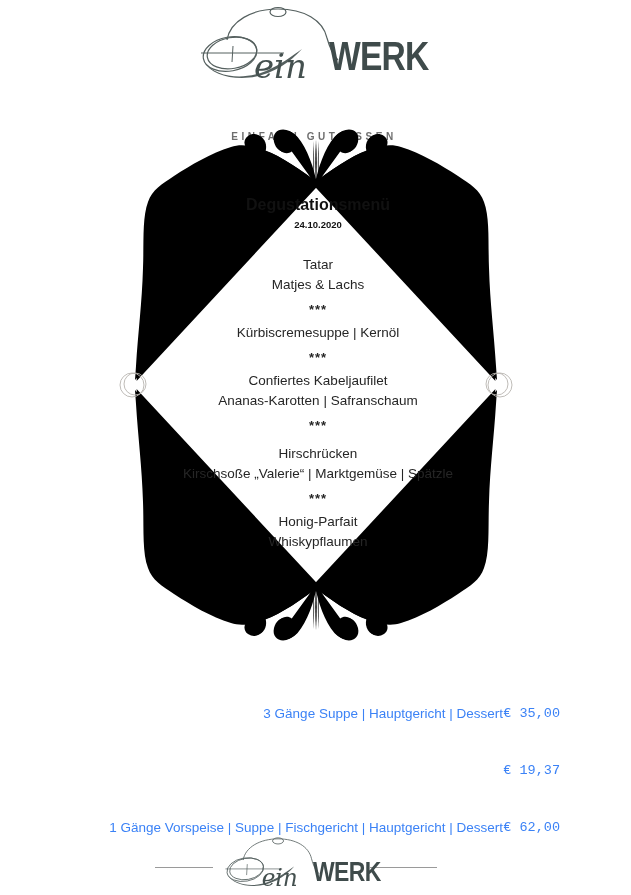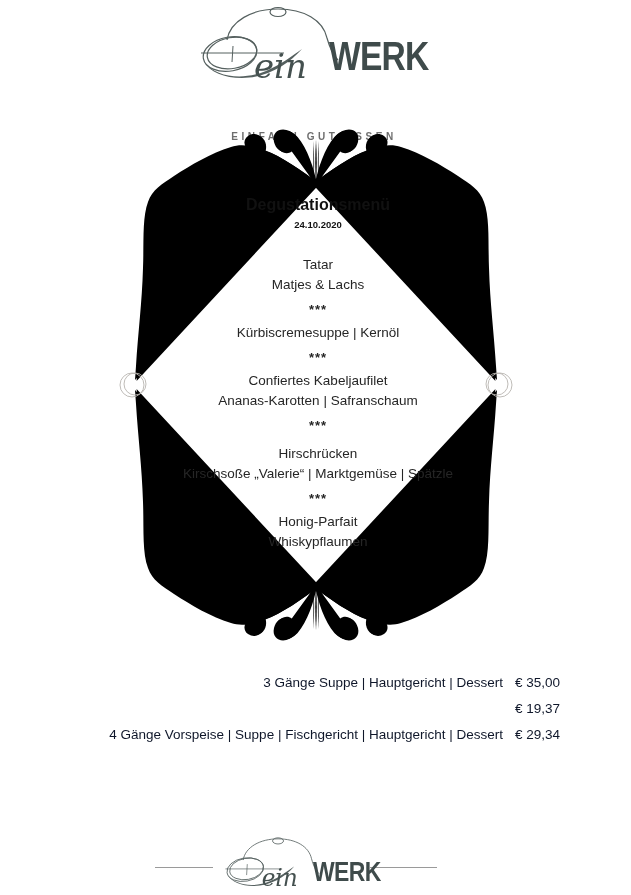--- a/index.html
+++ b/index.html
@@ -30,24 +30,24 @@
     font-size:9.5px;font-weight:bold;color:#111;
   }
   .menu-body{position:absolute;left:0;top:255px;width:636px;text-align:center;}
   .menu-line{font-size:13.5px;line-height:20px;color:#262626;}
   .sep{font-size:13px;font-weight:bold;line-height:20px;margin:5px 0 3px 0;letter-spacing:1px;}
   .course-4{margin-top:8px;}
   
   .prices{position:absolute;left:0;right:71px;top:670px;}
   .price-row{
     display:flex;justify-content:flex-end;align-items:center;
-    font-size:13.5px;line-height:26px;color:#0f172a;
+    font-size:13.5px;line-height:26px;color:#3b82f6;margin-top:31px;
   }
   .price-desc{text-align:right;white-space:pre;}
-  .price-value{width:57px;text-align:right;white-space:pre;}
+  .price-value{width:57px;text-align:right;white-space:pre;font-family:Liberation Mono, monospace;}
 </style>
 </head>
 <body>
 
 <div class="page">
 
   <svg width="0" height="0" style="position:absolute" aria-hidden="true">
     <defs>
       <symbol id="logo" viewBox="0 0 240 92">
         <g stroke="#55605f" stroke-width="1.2" fill="none">
@@ -120,22 +120,22 @@
 
   <div class="prices">
     <div class="price-row">
       <span class="price-desc">3 Gänge Suppe | Hauptgericht | Dessert</span>
       <span class="price-value">€ 35,00</span>
     </div>
     <div class="price-row">
       <span class="price-value">€ 19,37</span>
     </div>
     <div class="price-row">
-      <span class="price-desc">4 Gänge Vorspeise | Suppe | Fischgericht | Hauptgericht | Dessert</span>
-      <span class="price-value">€ 29,34</span>
+      <span class="price-desc">1 Gänge Vorspeise | Suppe | Fischgericht | Hauptgericht | Dessert</span>
+      <span class="price-value">€ 62,00</span>
     </div>
   </div>
 
   <div class="divider left"></div>
   <div class="divider right"></div>
   <svg class="logo-bottom" viewBox="0 0 240 92">
     <use href="#logo"></use>
   </svg>
 
 </div>

